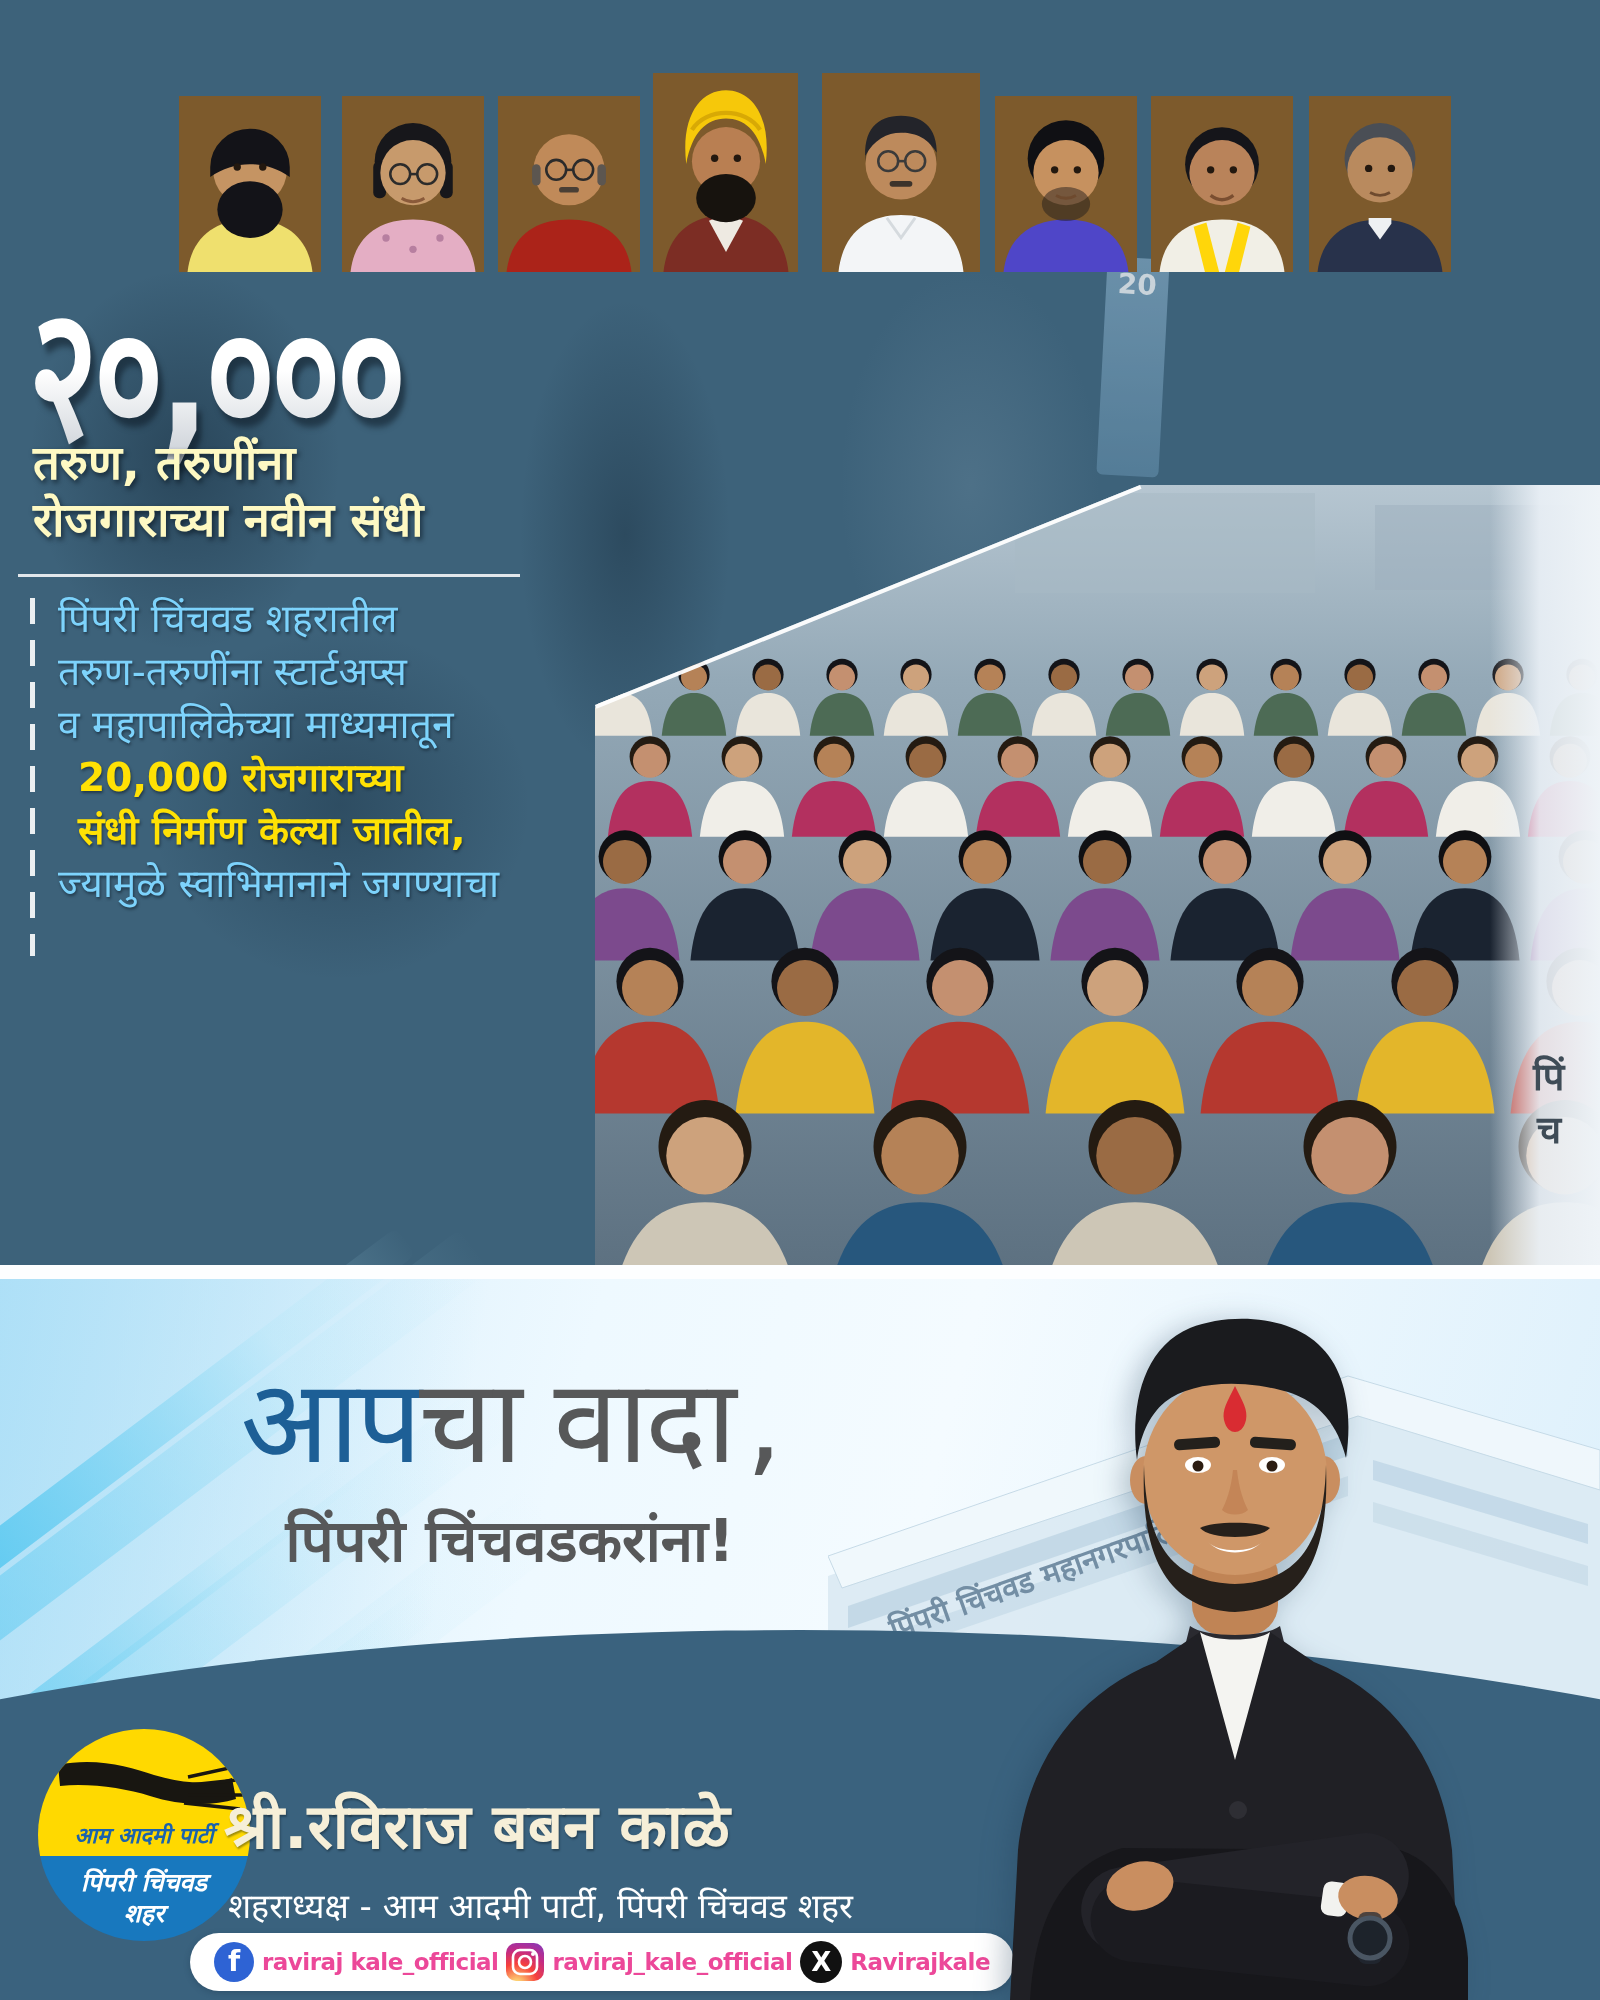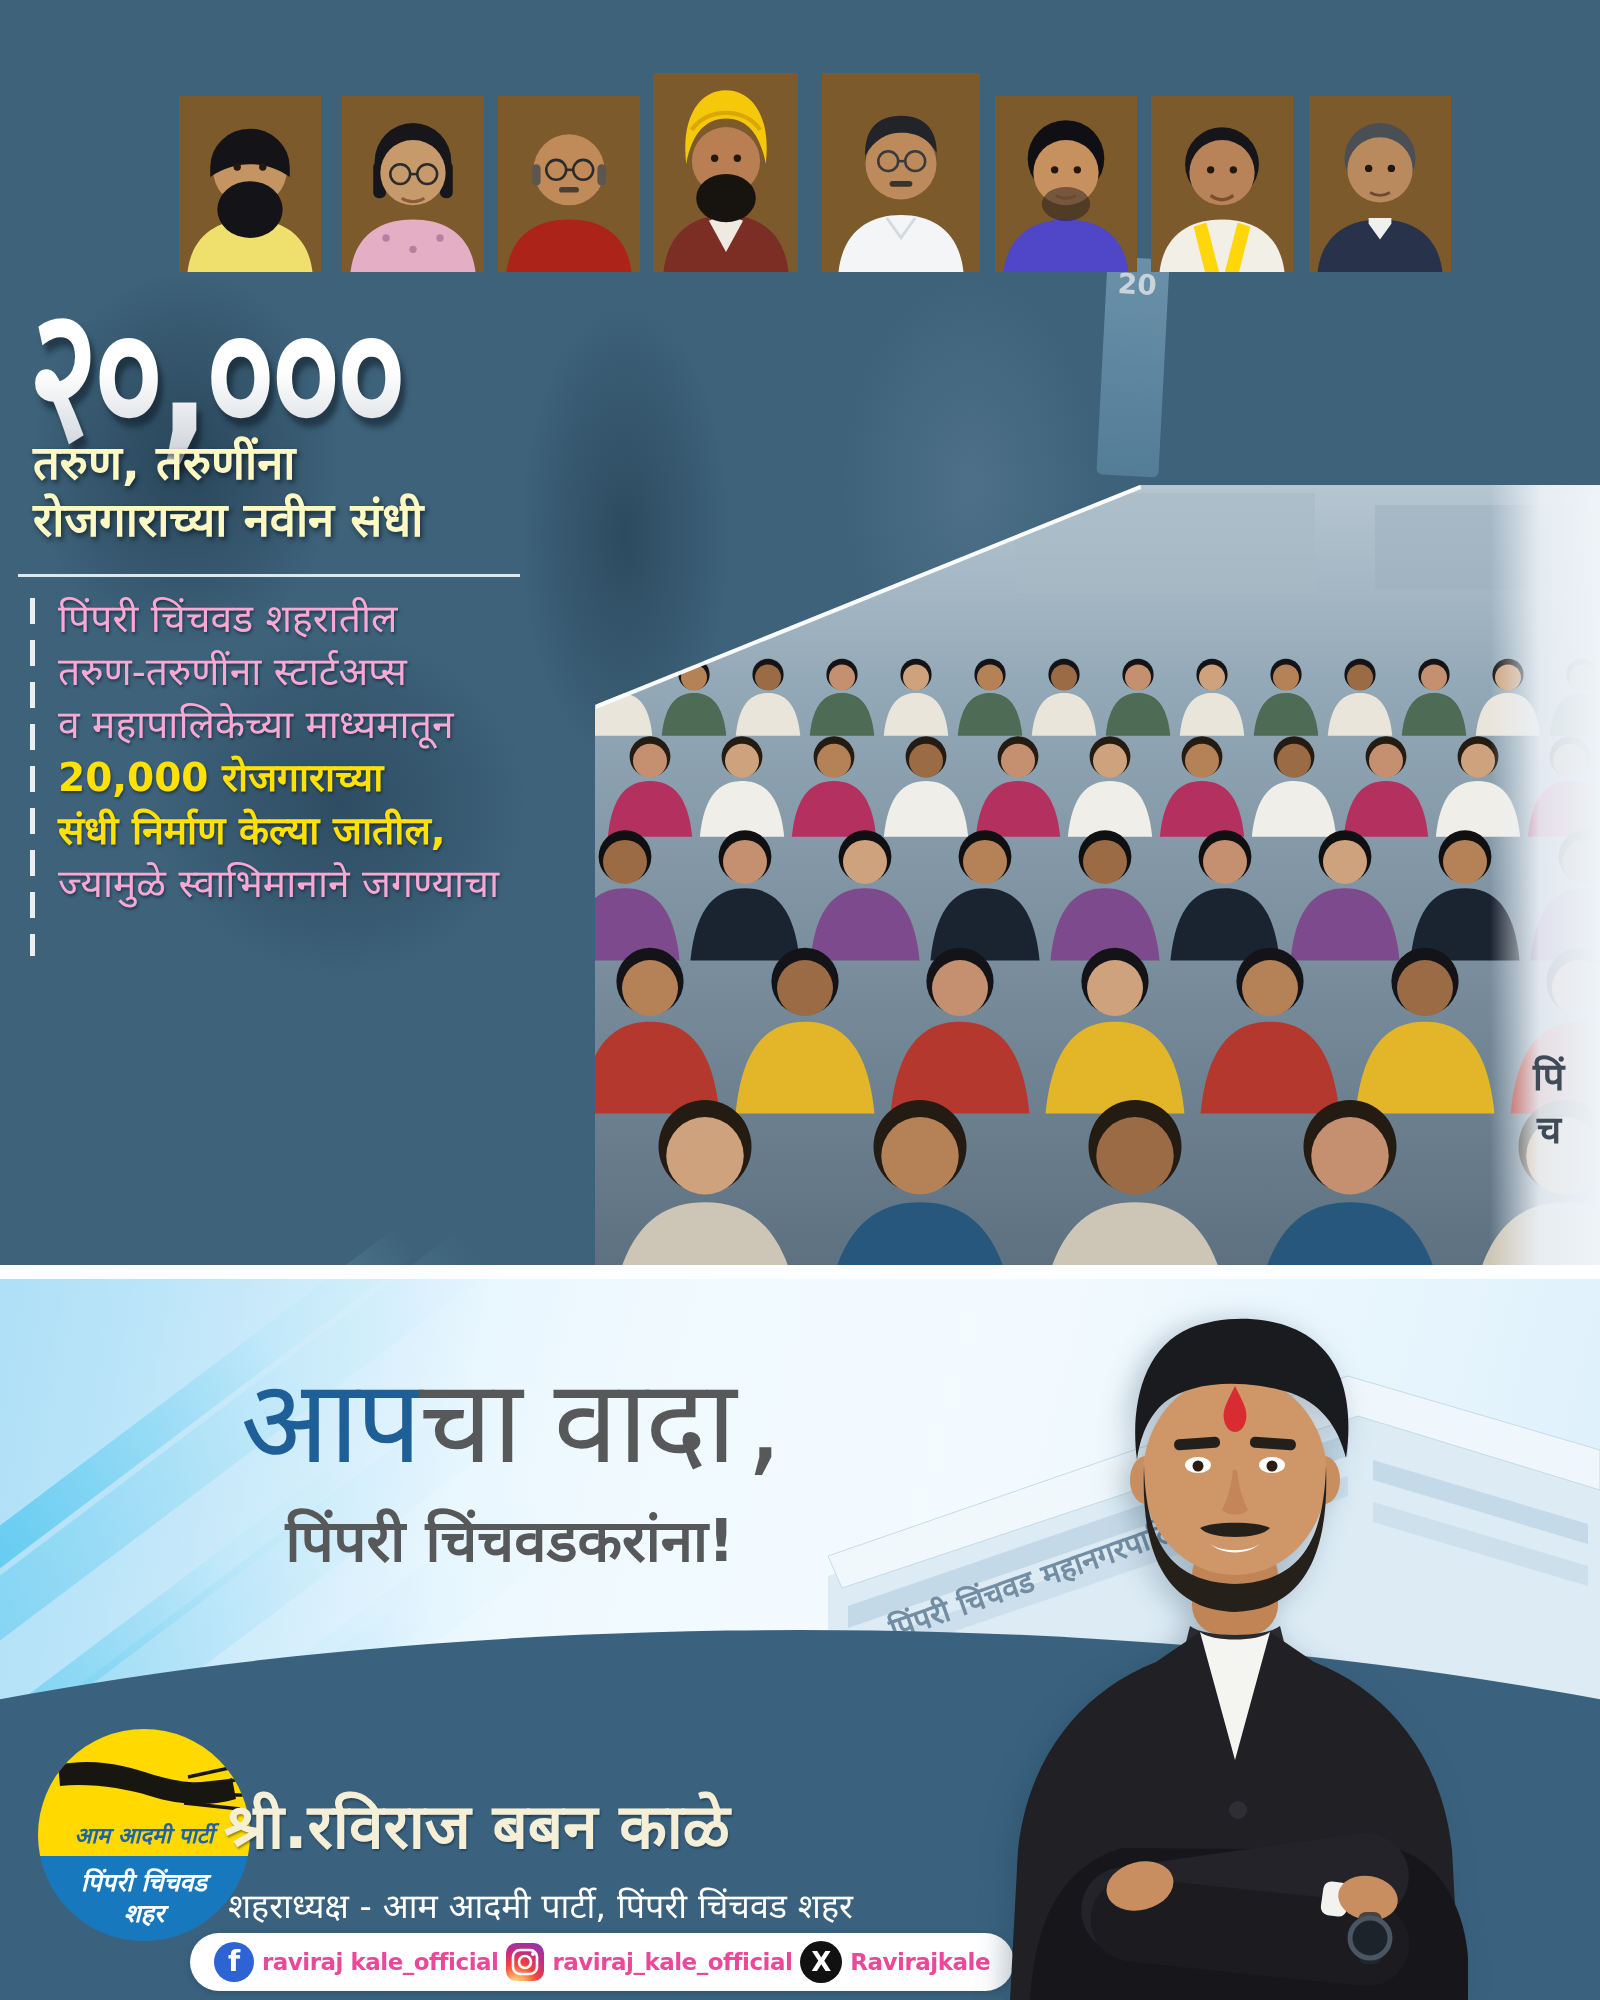--- a/index.html
+++ b/index.html
@@ -31,22 +31,22 @@
     -webkit-background-clip:text;background-clip:text;color:transparent;
     filter:drop-shadow(6px 8px 3px rgba(8,18,28,.5));}
 
   .headline{position:absolute;left:33px;top:434px;font-size:47px;line-height:57px;font-weight:800;
     color:#fef9c3;text-shadow:2px 3px 5px rgba(5,15,25,.6);}
   .rule{position:absolute;left:18px;top:574px;width:502px;height:3px;background:#fff;opacity:.85;}
   .dash-line{position:absolute;left:30px;top:598px;width:5px;height:358px;opacity:.9;
     background:repeating-linear-gradient(180deg,#fff 0 26px,transparent 26px 42px);}
   .body-text{position:absolute;left:58px;top:592px;width:580px;font-size:39px;line-height:53px;
     text-shadow:1px 2px 3px rgba(5,15,25,.5);}
-  .body-text .w{color:#f9a8d4;}
-  .body-text .y{color:#ffe104;font-weight:bold;}
+  .body-text .w{color:#7dd3fc;}
+  .body-text .y{color:#ffe104;font-weight:bold;margin-left:20px;}
 
   
   .crowd{position:absolute;left:595px;top:485px;width:1005px;height:780px;
     clip-path:polygon(0 220px,545px 0,100% 0,100% 100%,0 100%);}
   .crowd svg{width:100%;height:100%;display:block;}
 
   
   .bottom{position:absolute;left:0;top:1265px;width:1600px;height:735px;
     background:linear-gradient(105deg,#cfeafa 0%,#eef9ff 34%,#f4fbff 55%,#dbeffb 100%);}
   .bottom-sep{position:absolute;left:0;top:0;width:100%;height:14px;background:#fdfeff;}

